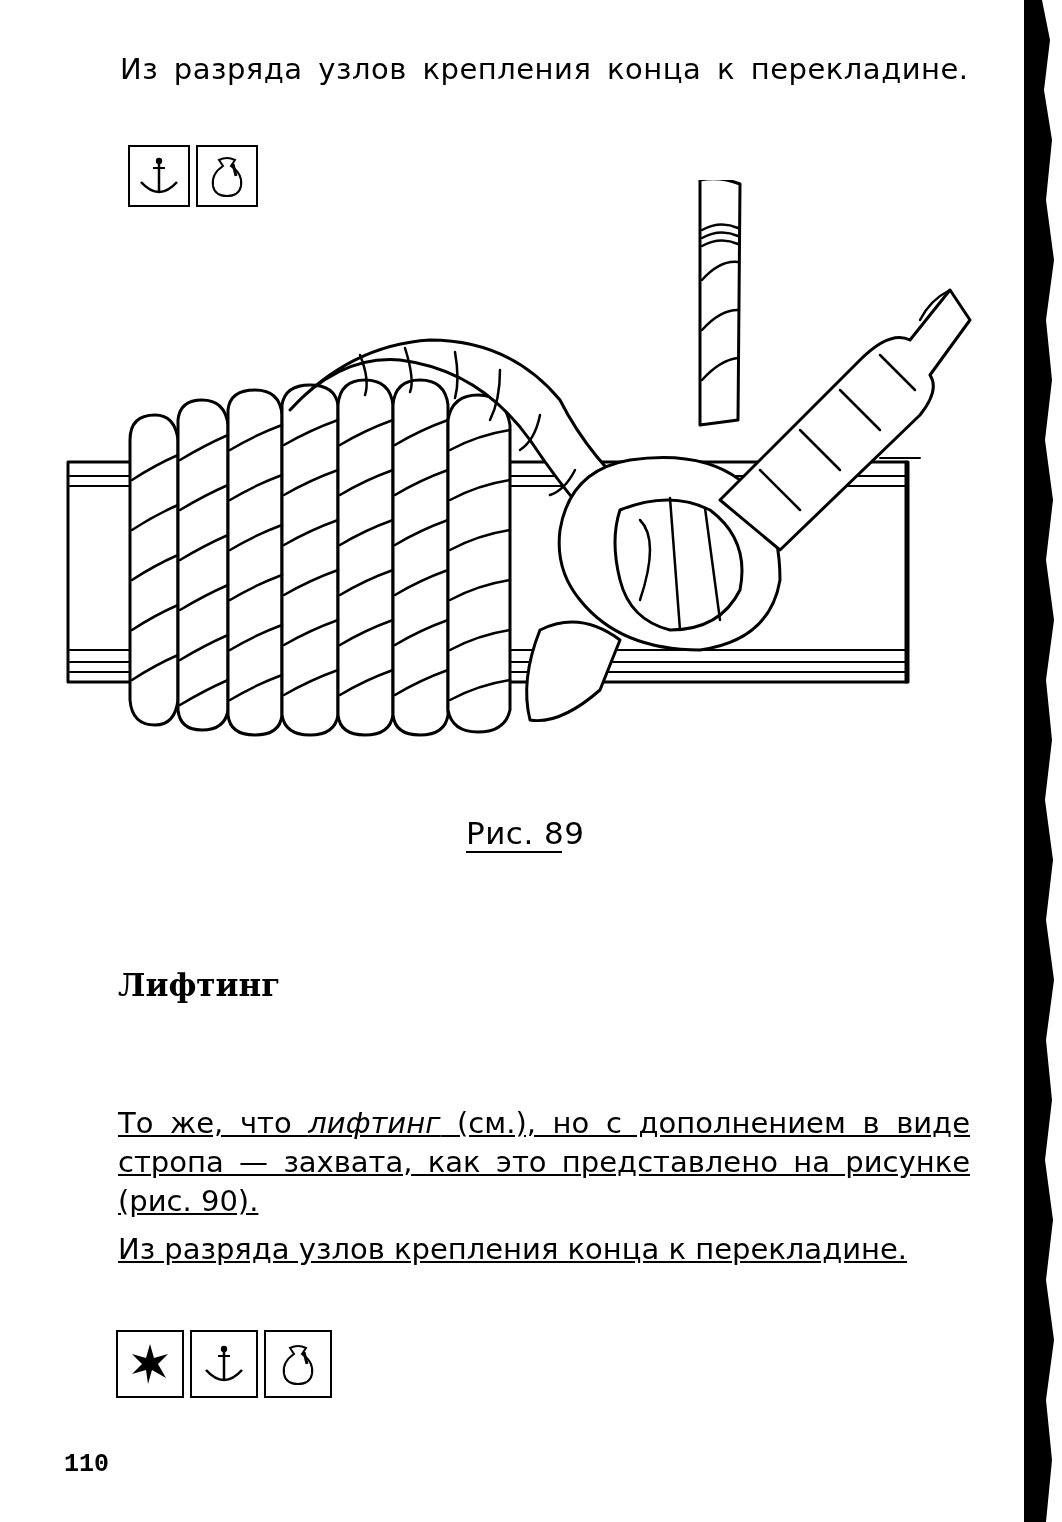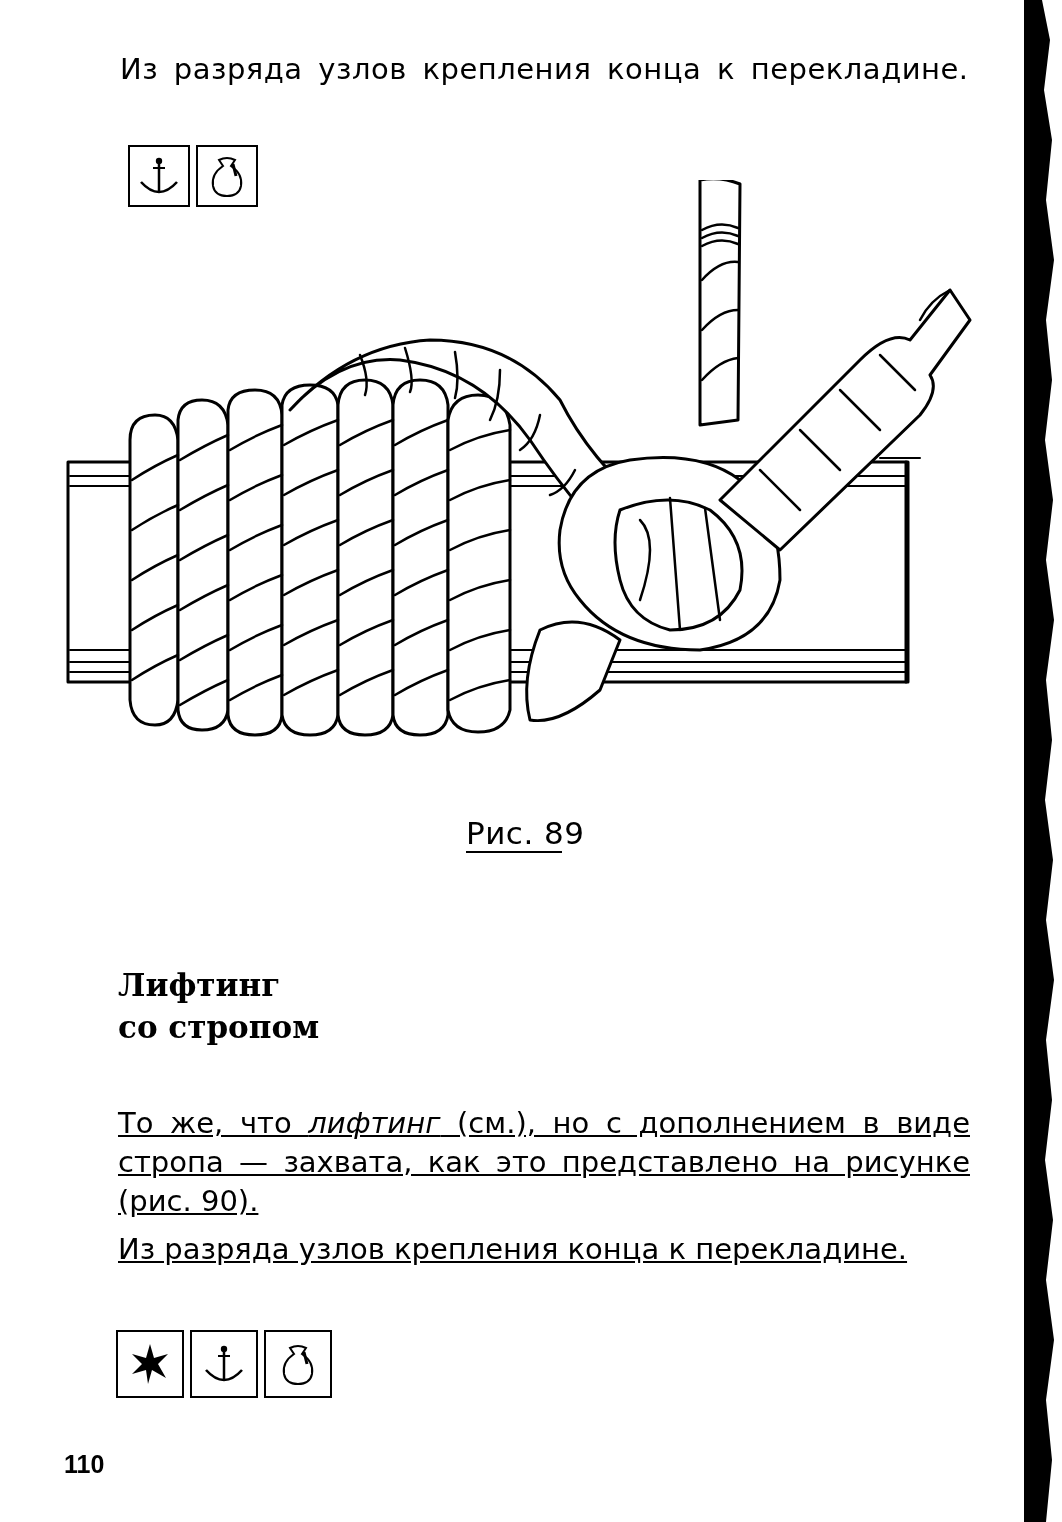--- a/index.html
+++ b/index.html
@@ -8,21 +8,21 @@
   .icons-row { position:absolute; display:flex; gap:6px; }
   .icon-box { width:62px; height:62px; border:2px solid #000; box-sizing:border-box; display:flex; align-items:center; justify-content:center; background:#fff; }
   .icon-box svg { width:48px; height:48px; }
   .figure { position:absolute; left:60px; top:180px; width:920px; height:560px; }
   .caption { position:absolute; left:466px; top:815px; font-size:31px; letter-spacing:0.5px; }
   .caption-rule { position:absolute; left:466px; top:851px; width:96px; height:2px; background:#000; }
   .title { position:absolute; left:118px; top:964px; font-family:"DejaVu Serif", serif; font-weight:bold; font-size:31px; line-height:42px; }
   .para { position:absolute; left:118px; width:852px; font-size:29px; line-height:39px;text-decoration:underline; }
   .p1 { top:1104px; text-align:justify; text-align-last:left; }
   .p2 { top:1230px; white-space:nowrap; }
-  .page-num { position:absolute; left:64px; top:1450px; font-family:Liberation Sans, sans-serif; font-size:25px; font-weight:bold; }
+  .page-num { position:absolute; left:64px; top:1450px; font-family:Liberation Mono, monospace; font-size:25px; font-weight:bold; }
   .edge { position:absolute; right:0; top:0; width:46px; height:1522px; }
 </style>
 </head>
 <body>
 
 <div>
 
   <div class="line1">Из разряда узлов крепления конца к перекладине.</div>
 
   <div class="icons-row" style="left:128px; top:145px;">
@@ -147,21 +147,20 @@
         </g>
       <path d="M860 140 Q870 120 890 110" stroke-width="2.5"></path>
     </svg>
   </div>
 
   <div class="caption">Рис. 89</div>
   <div class="caption-rule"></div>
 
   <div class="title">
     <div>Лифтинг</div>
-    <div>со стропом</div>
   </div>
 
   <div class="para p1"><span style="padding-left:0px"></span><span>То же, что </span><i>лифтинг</i><span> (см.), но с дополнением в виде стропа — захвата, как это представлено на рисунке (рис. 90).</span></div>
 
   <div class="para p2">Из разряда узлов крепления конца к перекладине.</div>
 
   <div class="icons-row" style="left:116px; top:1330px;">
     <div class="icon-box" style="width:68px;height:68px;">
       <svg viewBox="0 0 48 48">
           <polygon points="24,4 28,18 42,14 32,24 40,38 26,30 22,44 20,30 6,34 16,24 6,14 20,18" fill="#000"></polygon>

